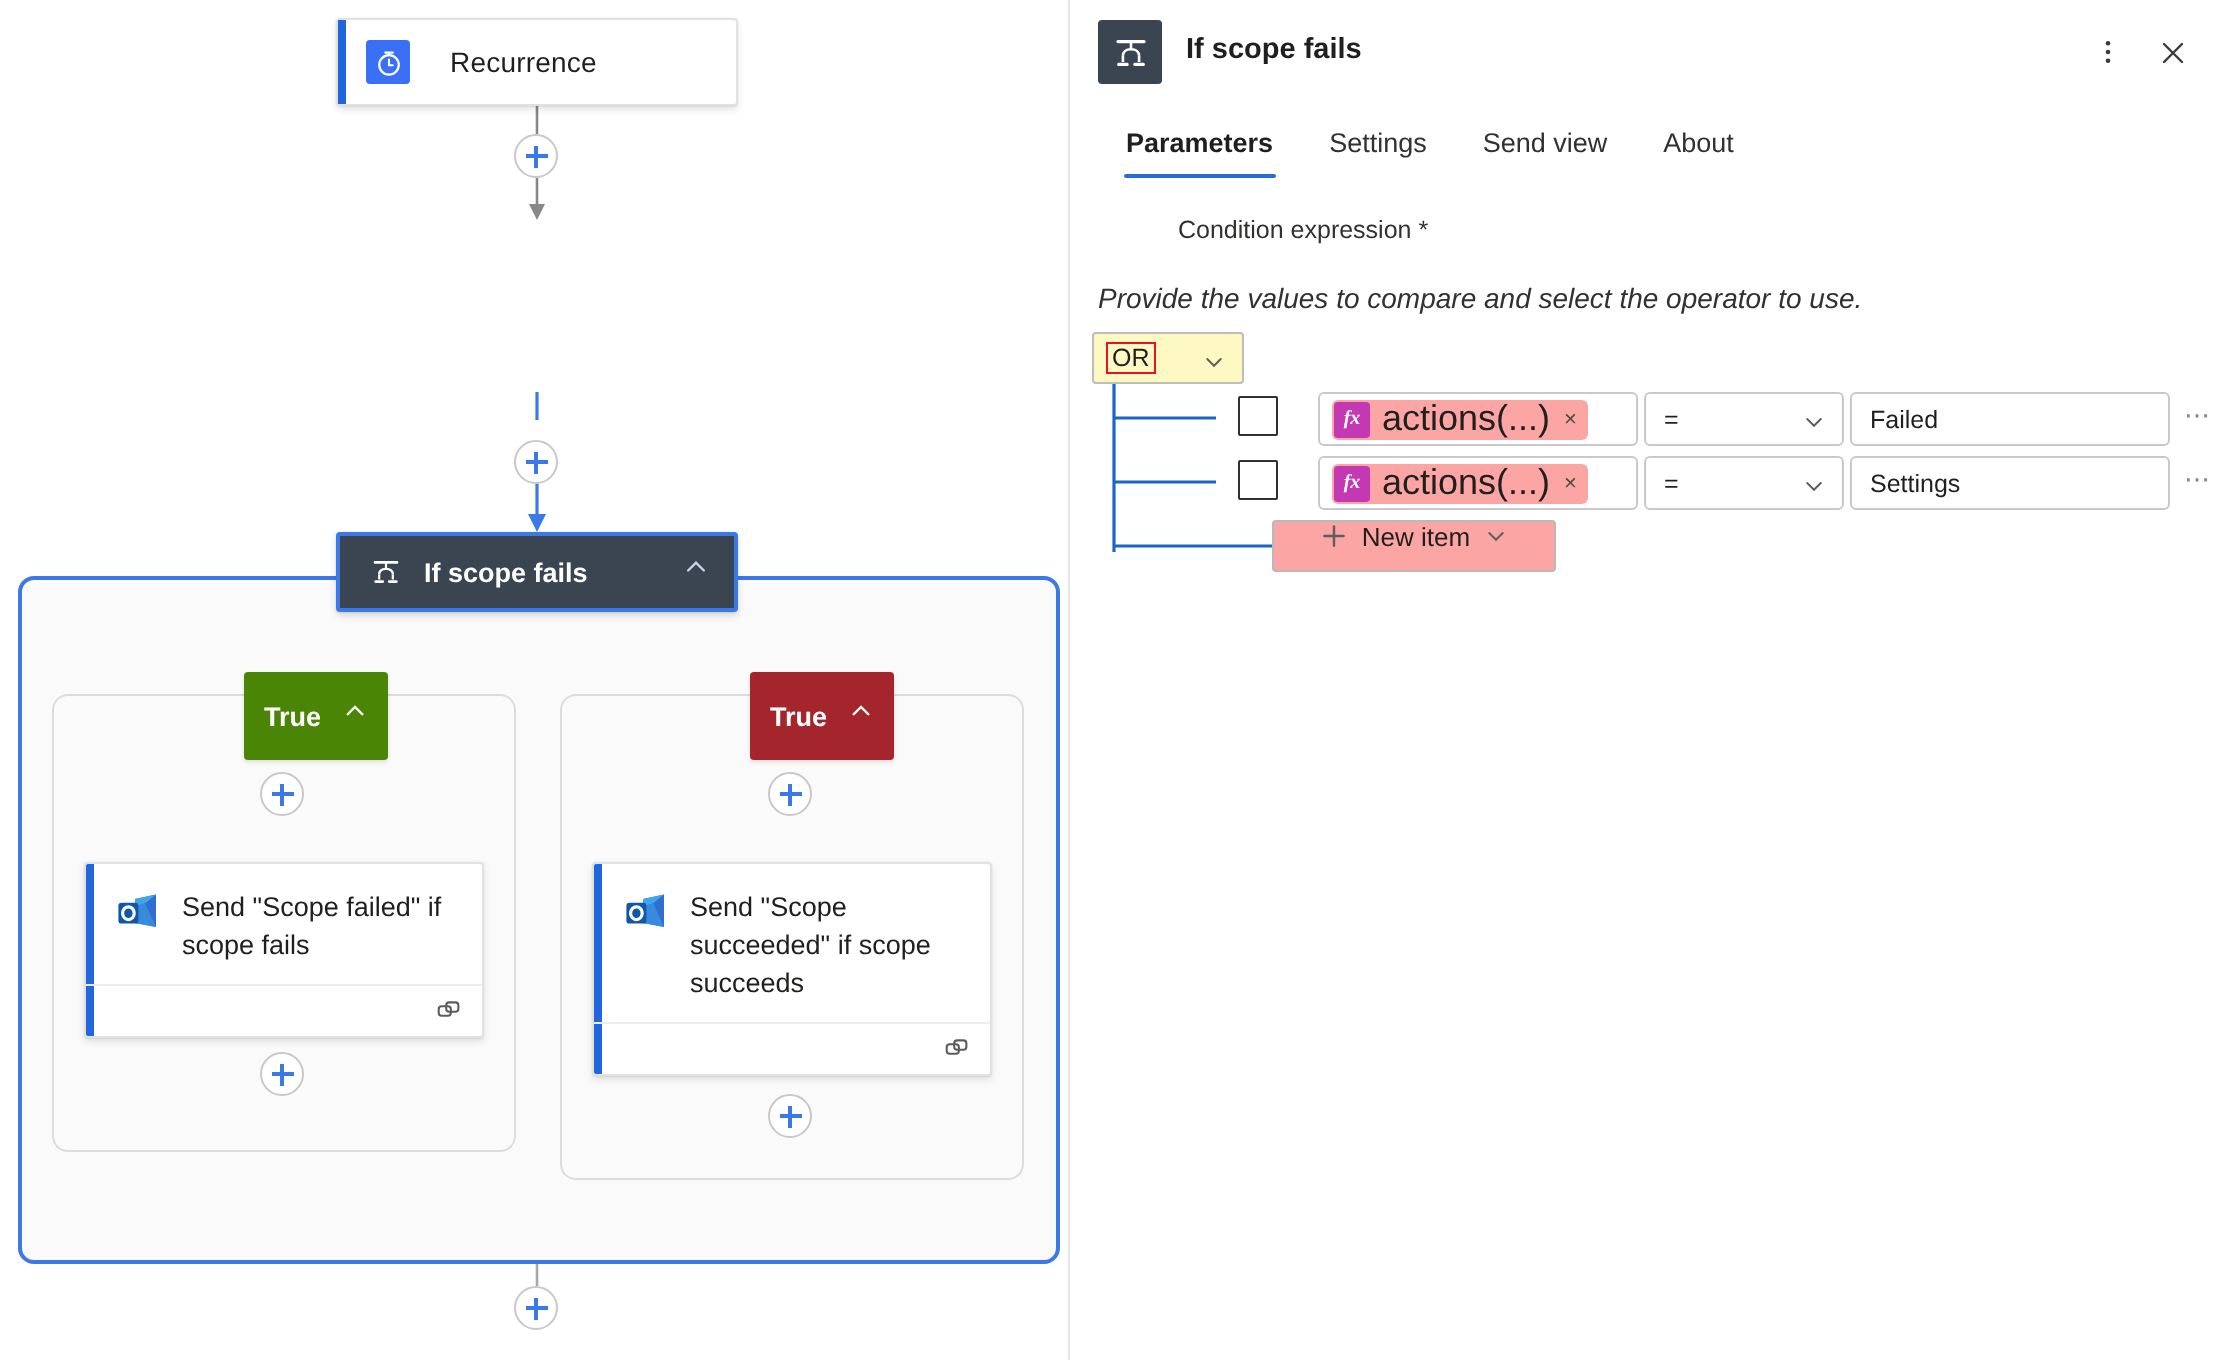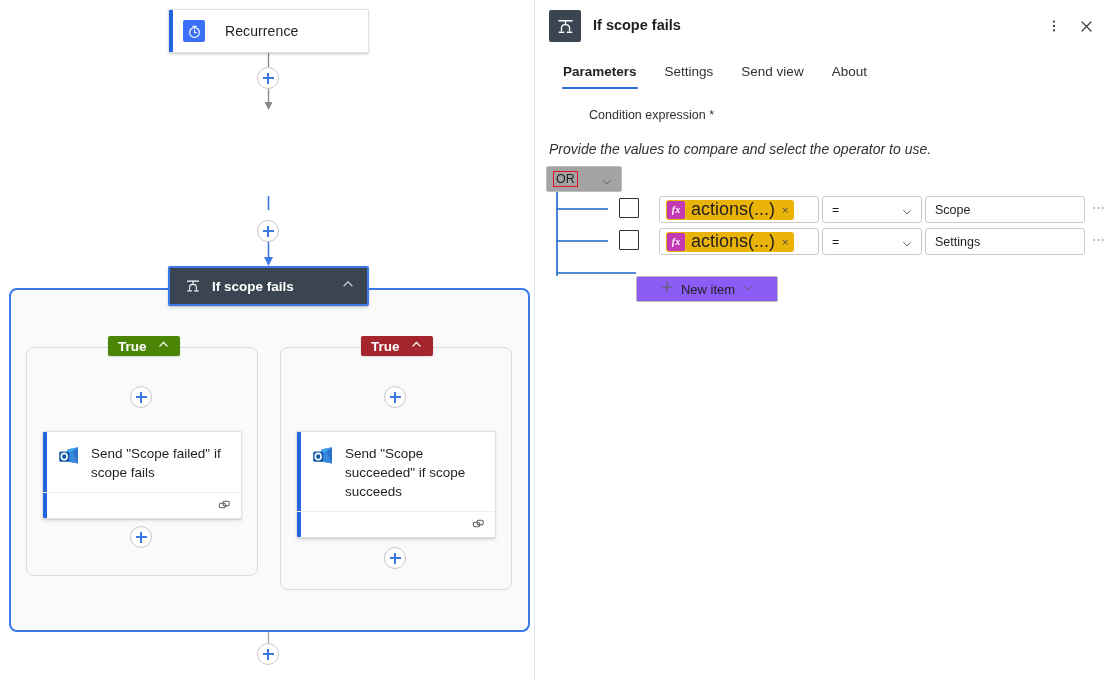--- a/index.html
+++ b/index.html
@@ -88,23 +88,24 @@
 
   
   .branch-box {
     position: absolute; background: #fafafa;
     border: 1px solid #dcdcdc; border-radius: 8px;
   }
   #branch-true-box  { left: 26px;  top: 347px; width: 232px; height: 229px; }
   #branch-false-box { left: 280px; top: 347px; width: 232px; height: 243px; }
 
   .branch-badge {
-    position: absolute; height: 20px; border-radius: 2px;
+    position: absolute; height: 44px; border-radius: 2px;
     display: flex; align-items: center; padding: 0 10px; z-index: 6;
     box-shadow: 0 1px 2px rgba(0,0,0,.12);
+    margin-left: 14px;
   }
   .branch-badge .btxt { font-size: 13.5px; font-weight: bold; color:#fff; }
   .branch-badge .chev { margin-left: 10px; }
   #badge-true  { left: 108px; top: 336px; background: #4a8505; }
   #badge-false { left: 361px; top: 336px; background: #a4262c; }
 
   
   .action-card {
     position: absolute; background: #fff;
     border: 1px solid #e1e1e1; border-radius: 2px;
@@ -177,21 +178,21 @@
   }
   #cond-desc {
     position: absolute; left: 549px; top: 141px;
     font-size: 14px; color: #323130; font-style: italic;
   }
 
   
   #builder { position: absolute; left: 546px; top: 166px; width: 560px; height: 130px; }
   #and-or-select {
     position: absolute; left: 0; top: 0; width: 76px; height: 26px;
-    background: #a3a3a3; border: 1px solid #bdbdbd; border-radius: 2px;
+    background: #fef9c3; border: 1px solid #bdbdbd; border-radius: 2px;
     display:flex; align-items:center; padding: 0 6px;
   }
   #and-or-value {
     font-size: 12.5px; color: #201f1e;
     border: 1.8px solid #e81123; padding: 0px 2px; line-height: 14px;
   }
   #and-or-select .chev { position: absolute; right: 8px; top: 7px; }
 
   .row { position: absolute; left: 0; height: 27px; }
   #row1 { top: 30px; }
@@ -200,21 +201,21 @@
     position: absolute; left: 73px; top: 2px; width: 20px; height: 20px;
     border: 1.6px solid #323130; border-radius: 1px; background: #fff;
   }
   .tokenfield {
     position: absolute; left: 113px; top: 0; width: 160px; height: 27px;
     border: 1px solid #c9c9c9; border-radius: 3px; background:#fff;
     display: flex; align-items: center; padding-left: 6px;
   }
   .chip {
     display: flex; align-items: center; height: 20px;
-    background: #eab308; border-radius: 3px; padding-right: 6px;
+    background: #fca5a5; border-radius: 3px; padding-right: 6px;
   }
   .chip .fx {
     width: 18px; height: 18px; margin: 1px 6px 1px 1px; border-radius: 2px;
     background: #c239b3; display:flex; align-items:center; justify-content:center;
     color: #fff; font-style: italic; font-size: 10px; font-weight: bold;
     font-family: "Liberation Serif", serif;
   }
   .chip .ctext { font-size: 18px; color: #201f1e; }
   .chip .cx { margin-left: 7px; font-size: 11px; color: #4a4a4a; }
   .opselect {
@@ -229,22 +230,22 @@
     border: 1px solid #c9c9c9; border-radius: 3px; background:#fff;
     display:flex; align-items:center; padding-left: 9px;
   }
   .valfield .vtxt { font-size: 12.5px; color: #201f1e; }
   .rowmore {
     position: absolute; left: 546px; top: 4px; font-size: 13px;
     color: #7d8793; letter-spacing: 1.5px;
   }
   #new-item-btn {
     position: absolute; left: 90px; top: 94px; width: 142px; height: 26px;
-    background: #8b5cf6; border: 1px solid #b9b9b9; border-radius: 2px;
-    display:flex; align-items:center; justify-content:center; gap: 7px; margin-top: 16px;
+    background: #fca5a5; border: 1px solid #b9b9b9; border-radius: 2px;
+    display:flex; align-items:flex-start; justify-content:center; gap: 7px;
   }
   #new-item-btn .nitxt { font-size: 13px; color: #201f1e; }
 </style>
 </head>
 <body>
 
 <div id="app">
 
   <div id="canvas">
 
@@ -450,21 +451,21 @@
       </div>
       <div class="opselect">
         <span class="optxt">=</span>
         <span class="chev">
           <svg width="12" height="12" viewBox="0 0 16 16">
               <path d="M3.5 6 L8 10.5 L12.5 6" stroke="#605e5c" stroke-width="1.3" fill="none" stroke-linecap="round"></path>
             </svg>
         </span>
       </div>
       <div class="valfield">
-        <span class="vtxt">Scope</span>
+        <span class="vtxt">Failed</span>
       </div>
       <span class="rowmore">⋯</span>
     </div>
 
     <div class="row" id="row2">
       <div class="chk"></div>
       <div class="tokenfield">
         <span class="chip">
           <span class="fx">fx</span>
           <span class="ctext">actions(...)</span>

